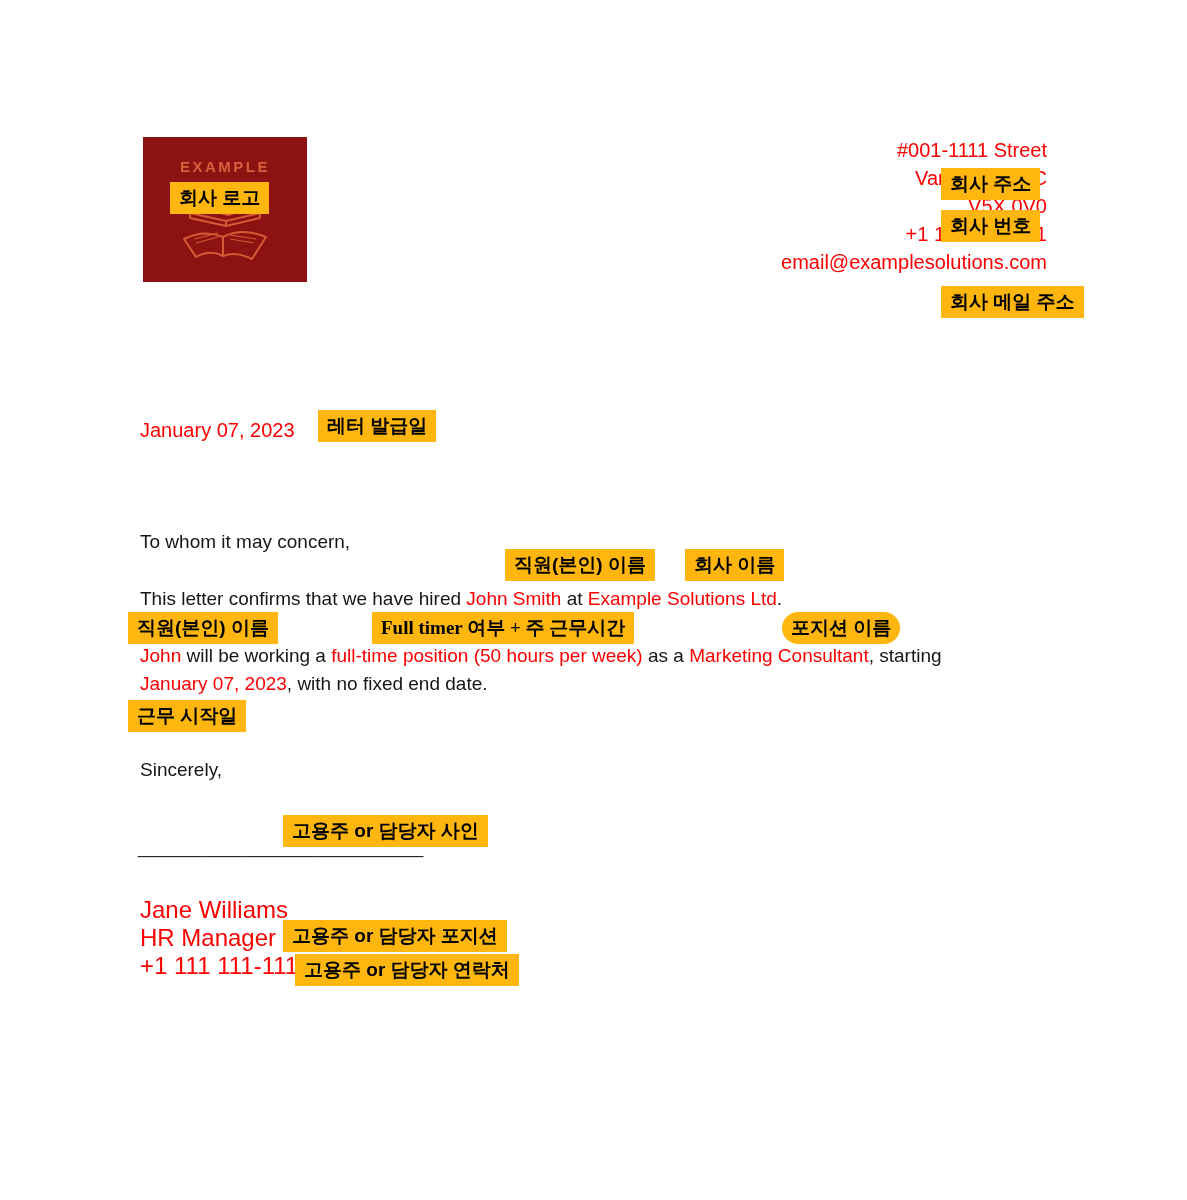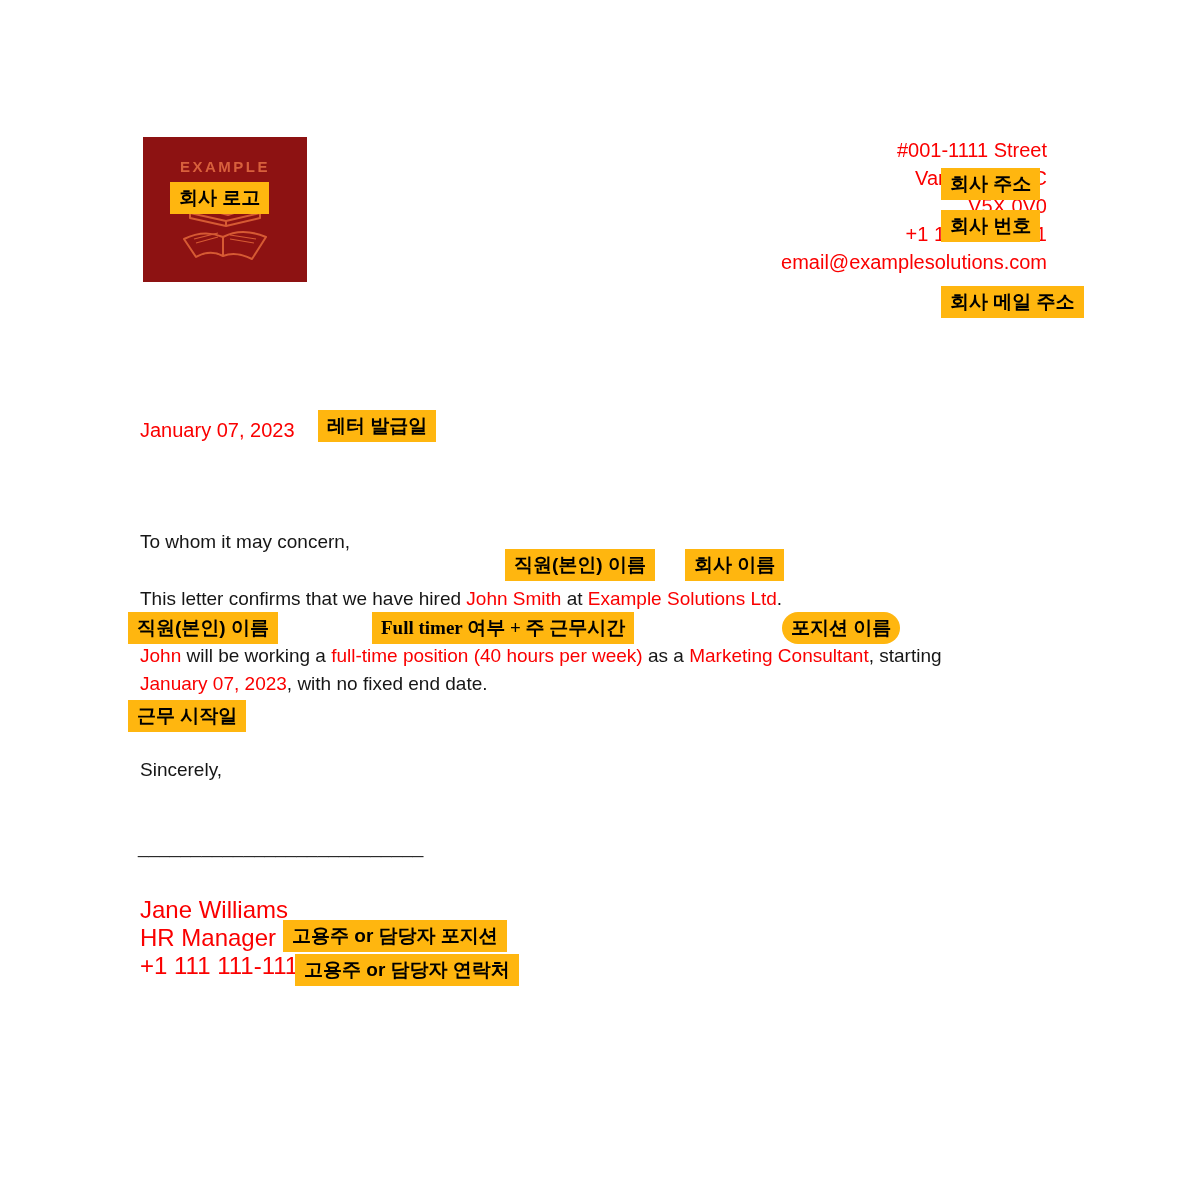--- a/index.html
+++ b/index.html
@@ -97,28 +97,29 @@
 
   <div class="hl" style="left:505px; top:549px;">직원(본인) 이름</div>
   <div class="hl" style="left:685px; top:549px;">회사 이름</div>
 
   <div class="body-line" style="left:140px; top:588px;"><span class="blk">This letter confirms that we have hired </span><span class="red">John Smith</span><span class="blk"> at </span><span class="red">Example Solutions Ltd</span><span class="blk">.</span></div>
 
   <div class="hl" style="left:128px; top:612px;">직원(본인) 이름</div>
   <div class="hl" style="left:372px; top:612px;font-family:Liberation Serif, serif;">Full timer 여부 + 주 근무시간</div>
   <div class="hl" style="left:782px; top:612px;border-radius:16px;">포지션 이름</div>
 
-  <div class="body-line" style="left:140px; top:645px;"><span class="red">John</span><span class="blk"> will be working a </span><span class="red">full-time position (40 hours per week)</span><span class="blk"> as a </span><span class="red">Marketing Consultant</span><span class="blk">, starting</span></div>
+  <div class="body-line" style="left:140px; top:645px;"><span class="red">John</span><span class="blk"> will be working a </span><span class="red">full-time position (50 hours per week)</span><span class="blk"> as a </span><span class="red">Marketing Consultant</span><span class="blk">, starting</span></div>
 
   <div class="body-line" style="left:140px; top:673px;"><span class="red">January 07, 2023</span><span class="blk">, with no fixed end date.</span></div>
 
   <div class="hl" style="left:128px; top:700px;">근무 시작일</div>
 
   <div class="body-line" style="left:140px; top:759px;">Sincerely,</div>
 
+  <div class="hl" style="left:283px; top:815px;">고용주 or 담당자 사인</div>
   <div class="sig-line">___________________________</div>
 
   <div class="sig-block">
     <div>Jane Williams</div>
     <div>HR Manager</div>
     <div>+1 111 111-1111</div>
   </div>
   <div class="hl" style="left:283px; top:920px;">고용주 or 담당자 포지션</div>
   <div class="hl" style="left:295px; top:954px;">고용주 or 담당자 연락처</div>
 

